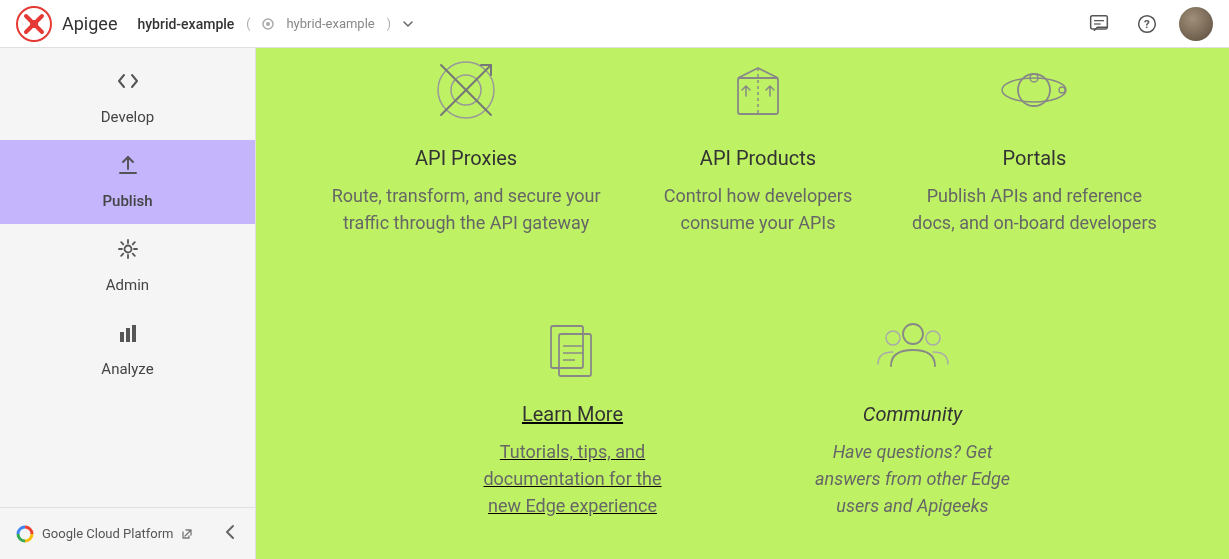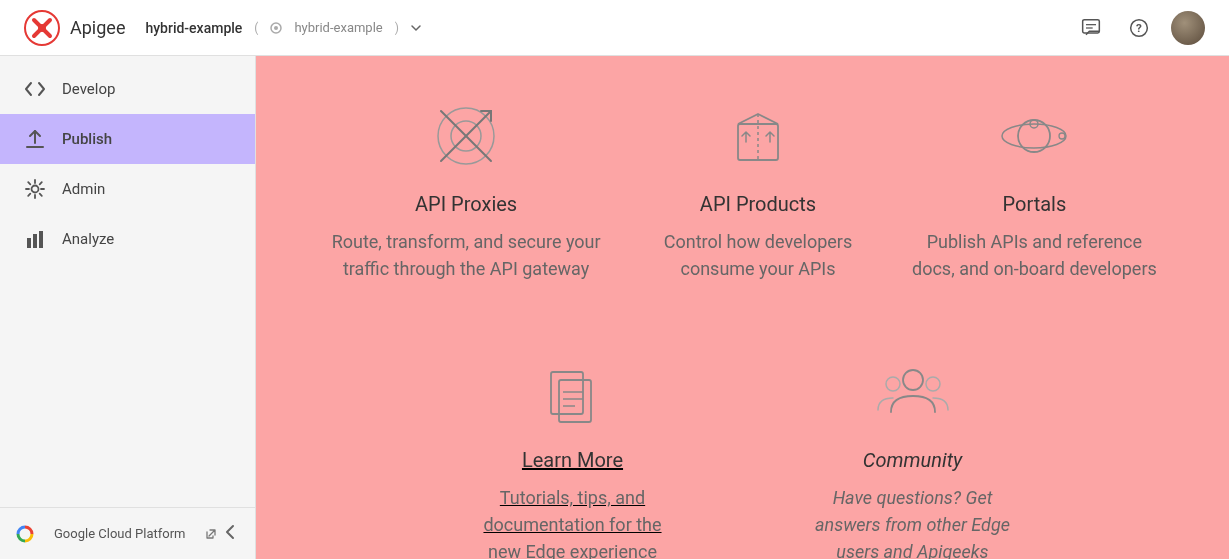--- a/index.html
+++ b/index.html
@@ -2,23 +2,23 @@
 <html><head>
   <meta charset="utf-8">
   <style>
     * { box-sizing: border-box; margin: 0; padding: 0; }
     body { font-family: 'Roboto', Arial, sans-serif; background: #fff; width: 1229px; height: 559px; overflow: hidden; display: flex; flex-direction: column; }
 
     
     .header {
       display: flex;
       align-items: center;
-      height: 56px;
+      height: 48px;
       border-bottom: 1px solid #e0e0e0;
-      padding: 0 24px;
+      padding: 0 16px;
       background: #fff;
       flex-shrink: 0;
     }
     .header-logo {
       display: flex;
       align-items: center;
       gap: 10px;
       margin-right: 20px;
     }
     .apigee-logo-icon {
@@ -98,20 +98,21 @@
       padding-top: 8px;
     }
     .sidebar-item {
       display: flex;
       align-items: center;
       gap: 16px;
       padding: 14px 24px;
       cursor: pointer;
       color: #444;
       font-size: 15px;
+      flex-direction: column;
     }
     .sidebar-item.active {
       background: #c4b5fd;
       font-weight: 500;
     }
     .sidebar-item-icon {
       width: 22px;
       height: 22px;
       display: flex;
       align-items: center;
@@ -121,38 +122,38 @@
     .sidebar-footer {
       border-top: 1px solid #e0e0e0;
       padding: 12px 16px;
       display: flex;
       align-items: center;
       justify-content: space-between;
     }
     .sidebar-footer-content {
       display: flex;
       align-items: center;
-      gap: 20px;
+      gap: 8px;
       font-size: 13px;
       color: #555;
       cursor: pointer;
     }
     .sidebar-collapse-btn {
       cursor: pointer;
       color: #666;
       font-size: 14px;
       padding: 4px;
     }
 
     
     .content {
       flex: 1;
-      background: #fca5a5;
-      display: flex;
-      align-items: flex-start;
+      background: #bef264;
+      display: flex;
+      align-items: flex-end;
       justify-content: center;
       overflow: auto;
     }
     .card {
       display: flex;
       flex-direction: column;
       align-items: center;
       text-align: center;
       padding: 20px 24px;
       cursor: pointer;

